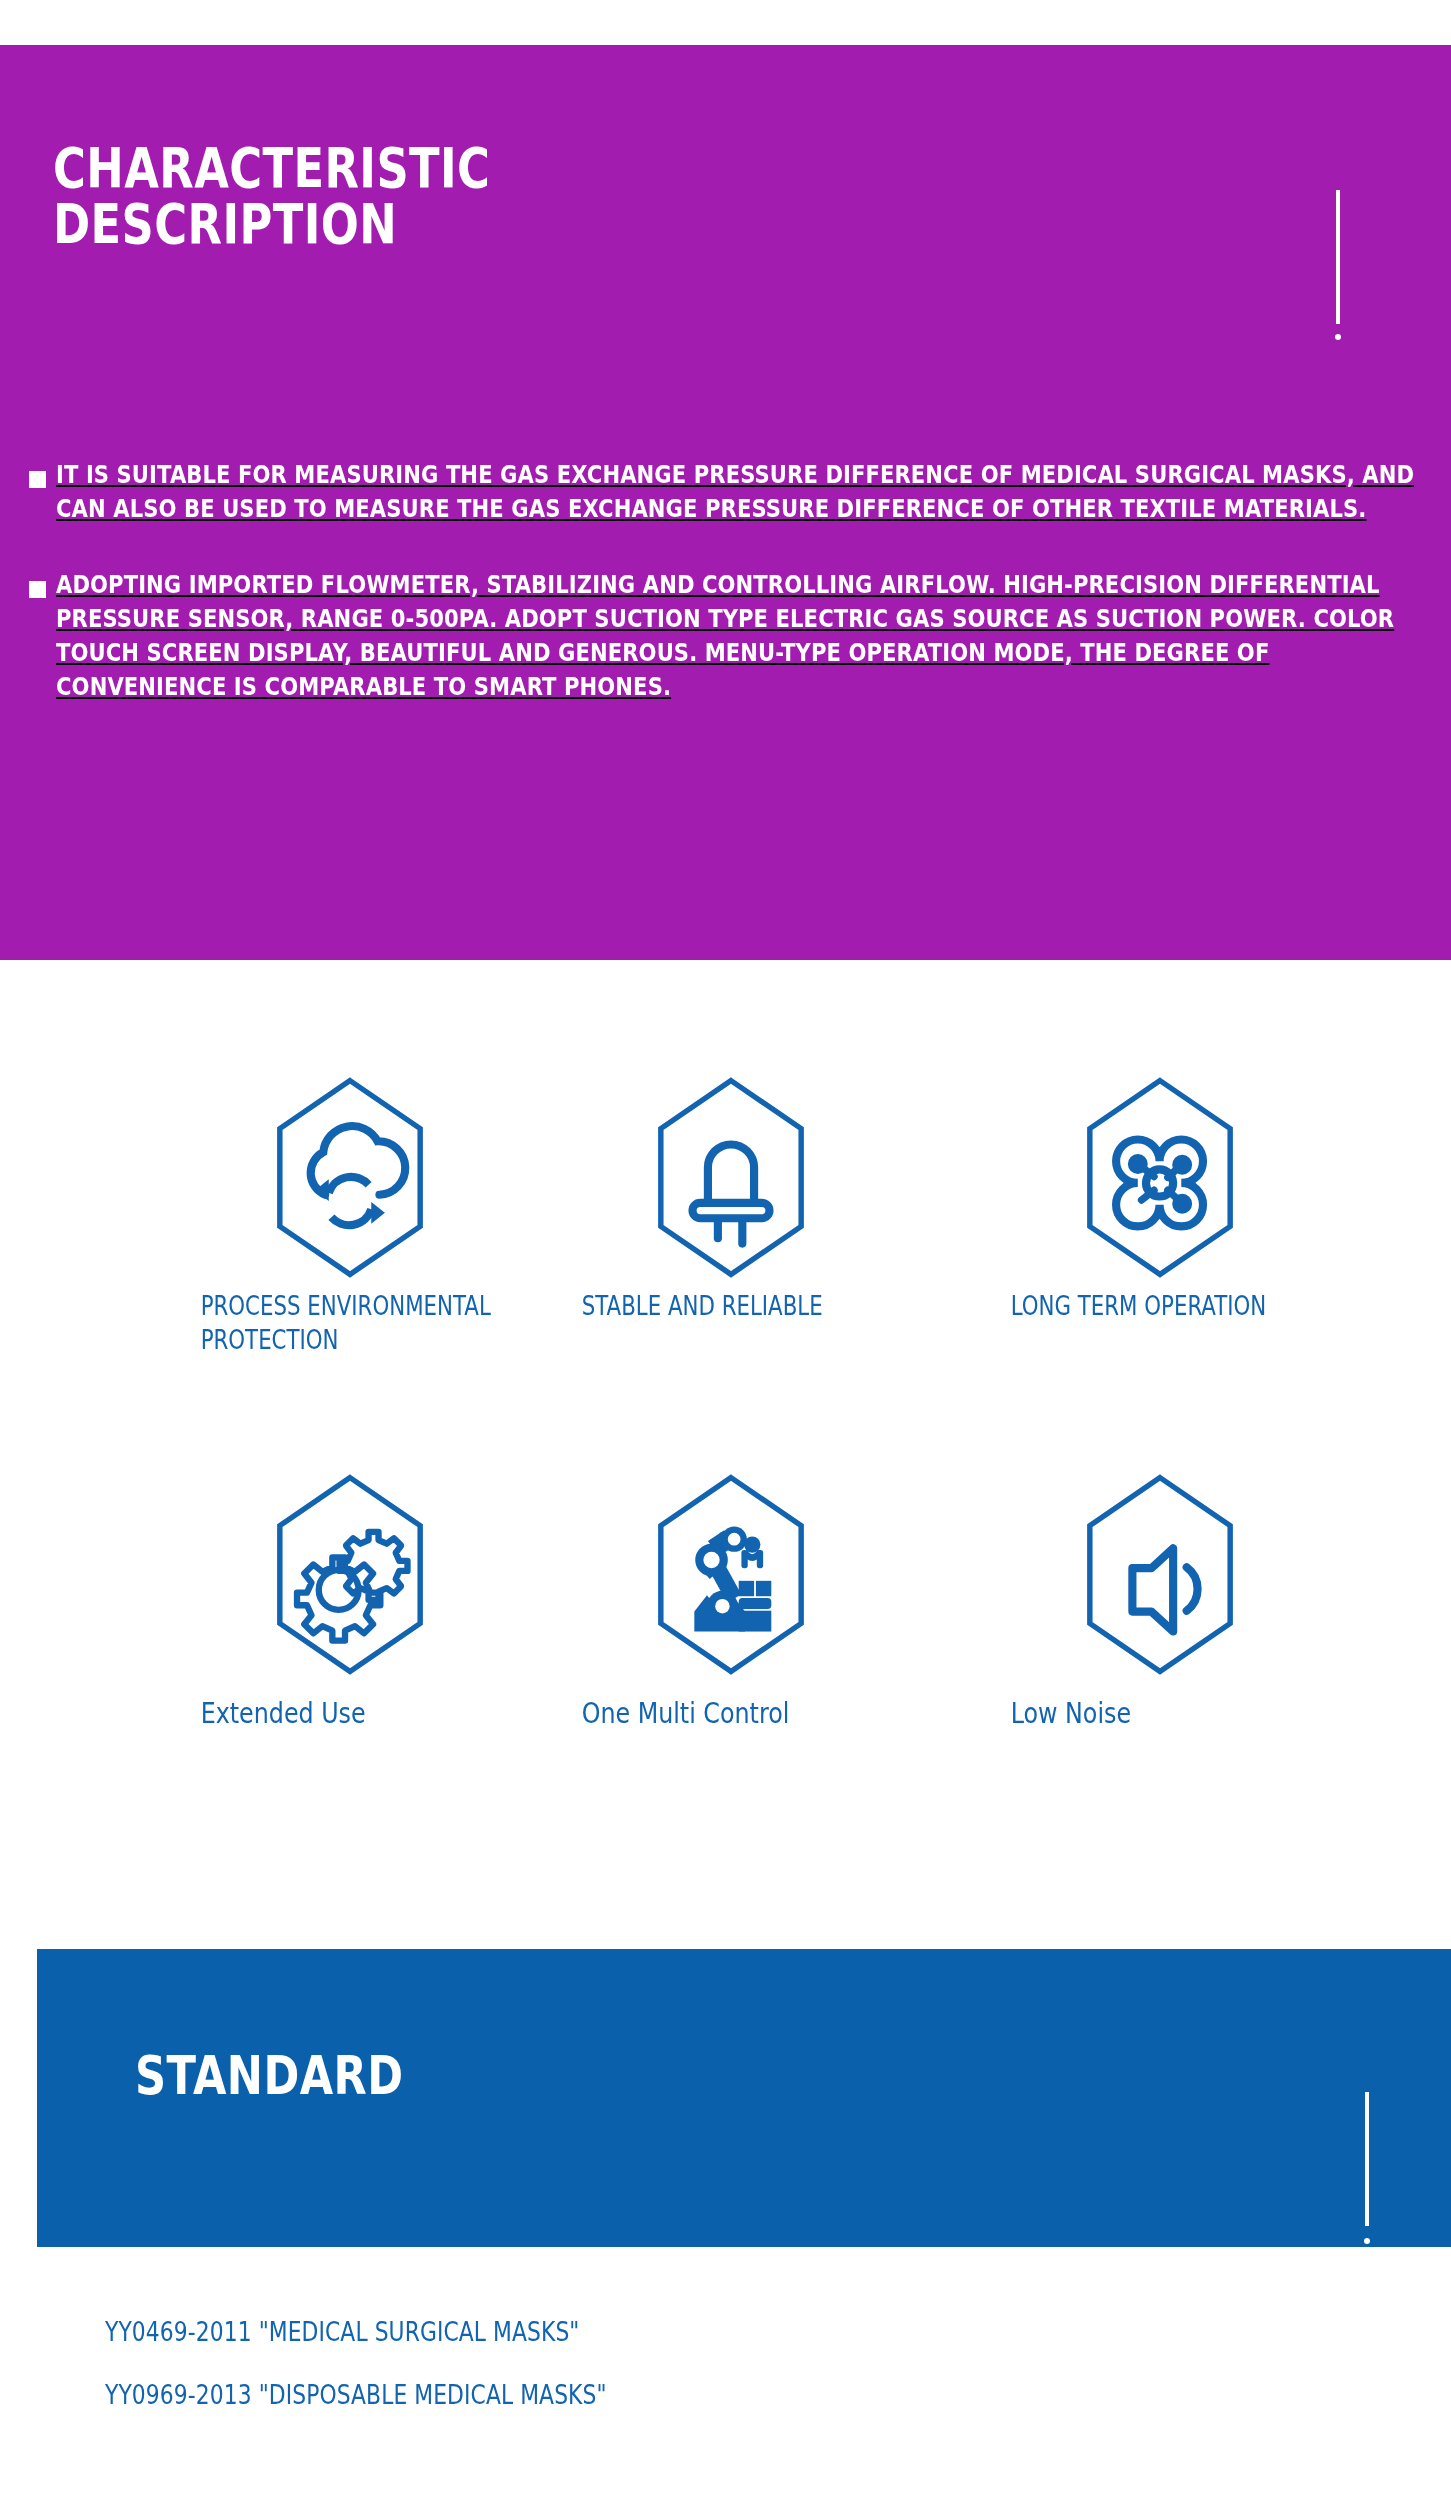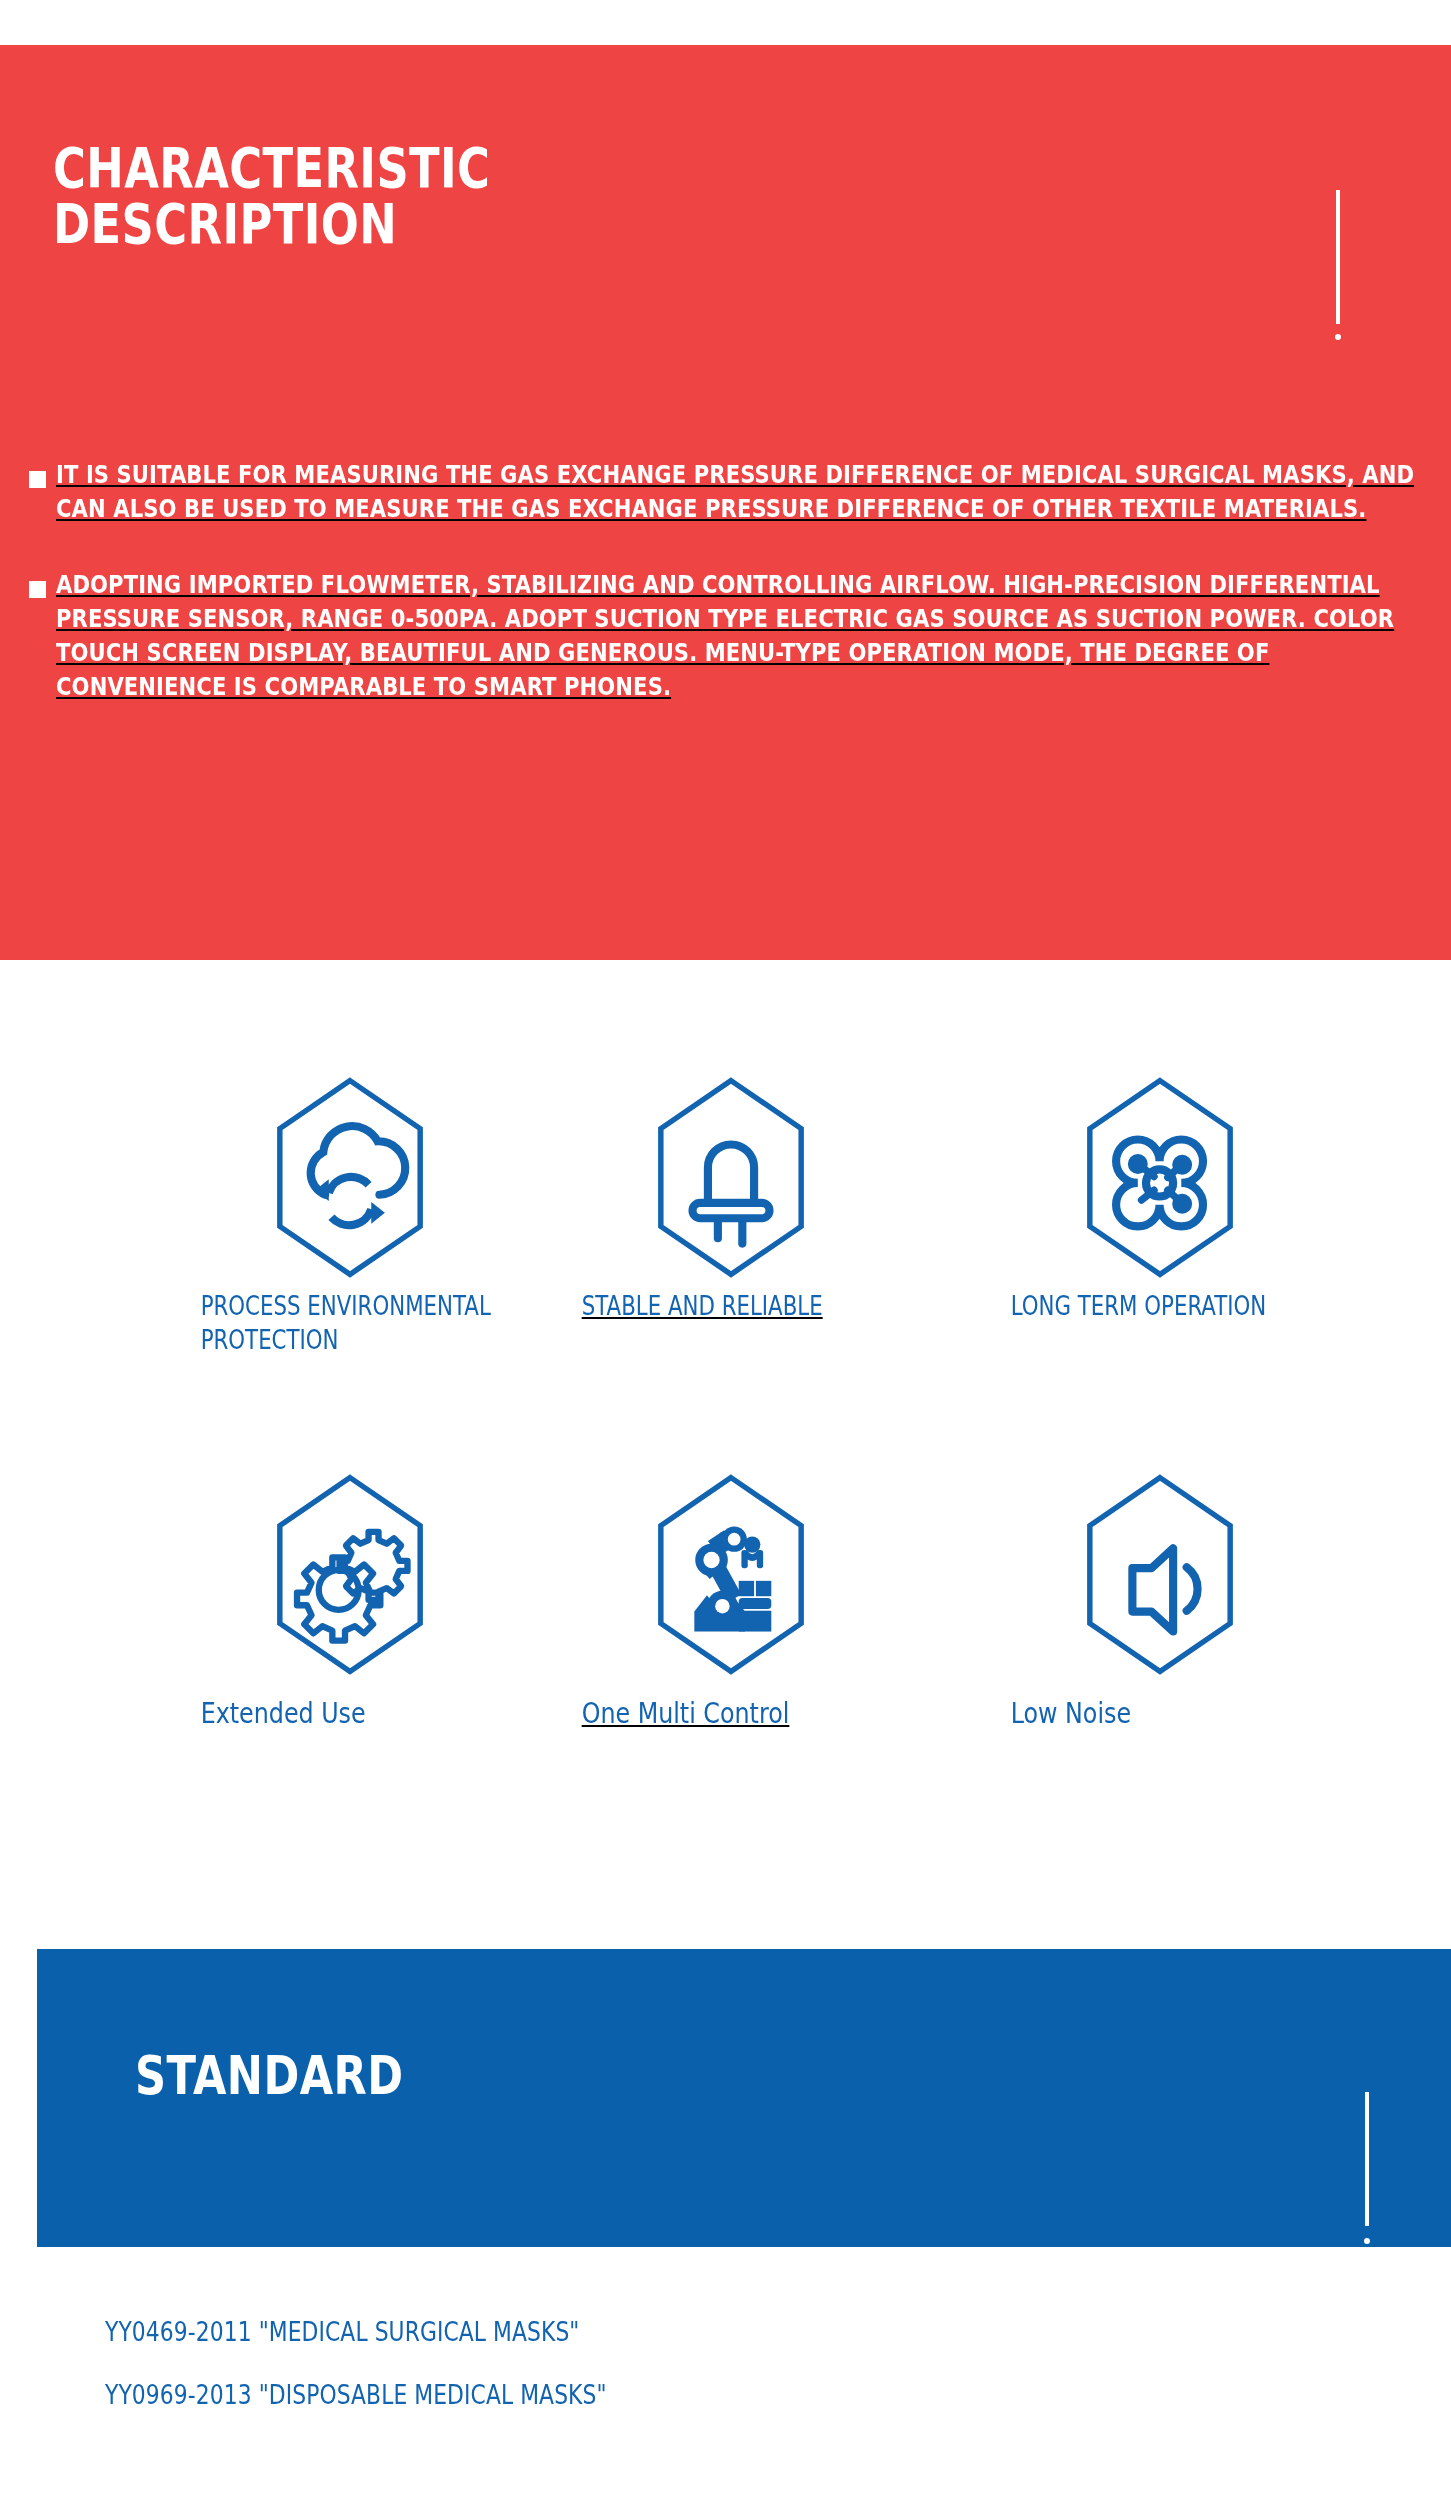--- a/index.html
+++ b/index.html
@@ -23,21 +23,21 @@
     left:7.3px; top:962px;
     width:0.9px; height:987px;
     background:#e9eef4;
   }
 
   
   .hero {
     position:absolute;
     left:0; top:45px;
     width:1452px; height:915px;
-    background:#ef4444;
+    background:#a21caf;
   }
   .hero-title {
     position:absolute;
     left:53px; top:95px;
     width:817px;
     color:#ffffff;
     font-family:"DejaVu Sans", sans-serif;
     font-weight:bold;
     font-size:56px;
     line-height:1.0;
@@ -105,21 +105,21 @@
     width:1452px;
     display:flex;
   }
   .feat-row.row1 { top:1071px; }
   .feat-row.row2 { top:1468px; }
   .feat-cell {
     position:absolute;
     width:299px;
   }
   .feat-cell.c1 { left:200px; }
-  .feat-cell.c2 { left:581px;text-decoration:underline; }
+  .feat-cell.c2 { left:581px; }
   .feat-cell.c3 { left:1010px; }
 
   .hexwrap {
     width:299px;
     height:213px;
     display:flex;
     align-items:center;
     justify-content:center;
   }
   .hexwrap svg { display:block; }

